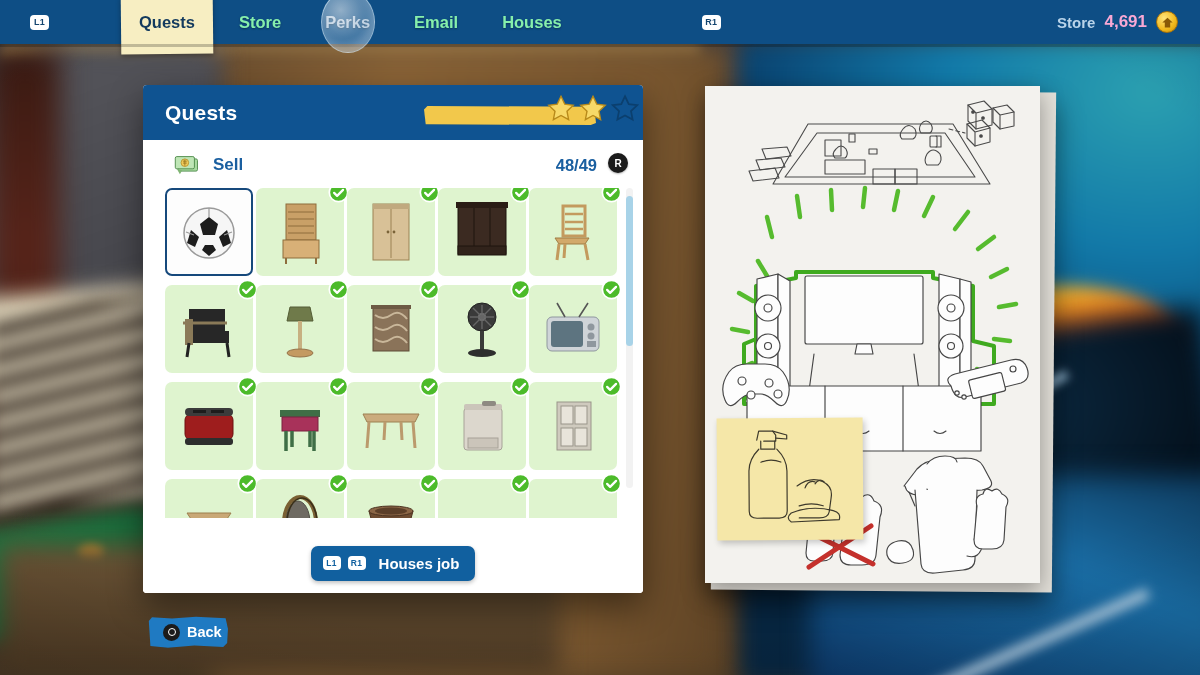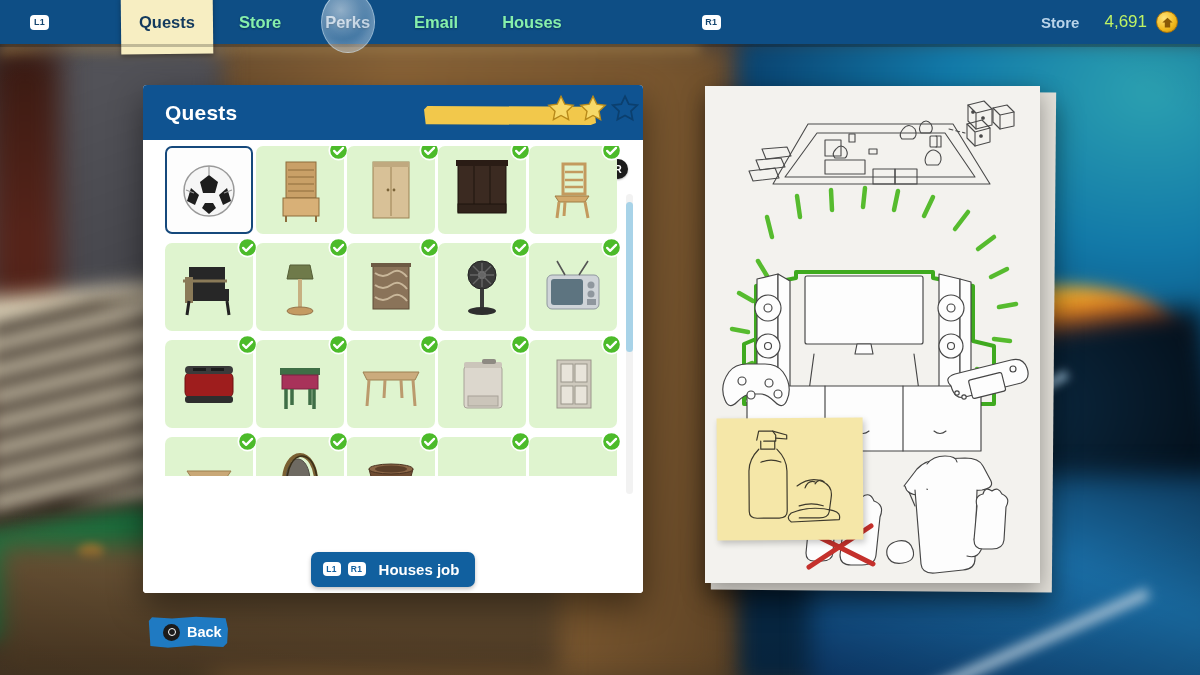--- a/index.html
+++ b/index.html
@@ -161,21 +161,21 @@
     z-index: 2; pointer-events: none;
   }
   .nav-item.locked { color: #b9cbdc; }
   .nav-r1 { margin-left: 118px; }
 
   .budget {
     margin-left: auto; margin-right: 22px;
     display: flex; align-items: center; gap: 9px;
   }
   .budget-label { color: #b9d4ea; font-size: 15px; font-weight: bold; }
-  .budget-value { color: #bef264; font-size: 17px; font-weight: normal; margin-left: 16px; }
+  .budget-value { color: #f9a8d4; font-size: 17px; font-weight: bold; }
   .coin {
     width: 22px; height: 22px; border-radius: 50%;
     background: radial-gradient(circle at 35% 30%, #ffe37a, #f0b81c 60%, #c88b08);
     border: 1.5px solid #a9730a;
     display: flex; align-items: center; justify-content: center;
   }
   .coin svg { display: block; }
 
   
   .panel {
@@ -422,20 +422,31 @@
           </svg>
           <svg class="star" viewBox="0 0 24 24">
             <path d="M12 1.8l3 6.3 6.8.9-5 4.7 1.3 6.8L12 17.2 5.9 20.5 7.2 13.7l-5-4.7 6.8-.9z" fill="none" stroke="#0b3f6e" stroke-width="1.4"></path>
           </svg>
         </div>
       </div>
     </div>
 
     <div class="panel-body">
 
+      <div class="quest-row">
+        <svg class="money-icon" viewBox="0 0 34 28">
+          <rect x="7" y="6" width="25" height="16" rx="2" fill="#a9dba0" stroke="#4d8a49" stroke-width="1.2"></rect>
+          <rect x="3" y="3" width="25" height="16" rx="2" fill="#bfe6b6" stroke="#4d8a49" stroke-width="1.2"></rect>
+          <circle cx="15.5" cy="11" r="5" fill="#f0cb5c" stroke="#b8902a" stroke-width="1.1"></circle>
+          <path d="M13 9 h5 M13 11.5 h5 M15.5 7 v8" stroke="#8c6c16" stroke-width="1"></path>
+          <path d="M5 19 l4 7 3-5 z" fill="#7fb573"></path>
+        </svg>
+        <span class="quest-name">Sell</span>
+        <span class="quest-count">48/49</span>
+      </div>
       <div class="r-badge">R</div>
 
       <div class="grid-clip">
         <div class="grid" id="item-grid">
             <div class="cell selected">
               <span class="cell-art"><svg viewBox="0 0 72 72">
                   <circle cx="36" cy="37" r="25" fill="#f6f6f6" stroke="#9a9a9a" stroke-width="1.5"></circle>
     <path d="M36 21 l9 7 -3 11 h-12 l-3 -11z" fill="#1d1d1d"></path>
     <path d="M18 34 l8 7 -4 10 -8 -4z" fill="#1d1d1d"></path>
                   <path d="M54 34 l-8 7 4 10 8 -4z" fill="#1d1d1d"></path>

